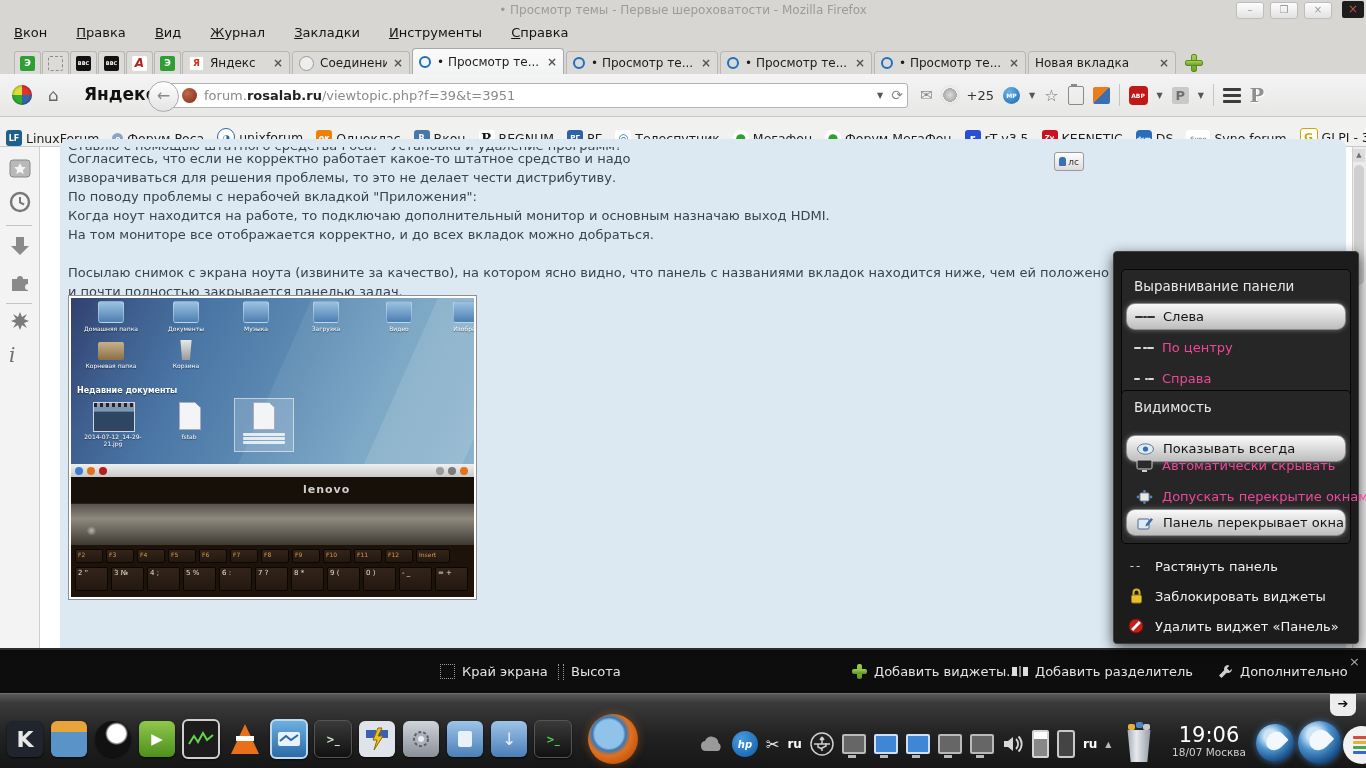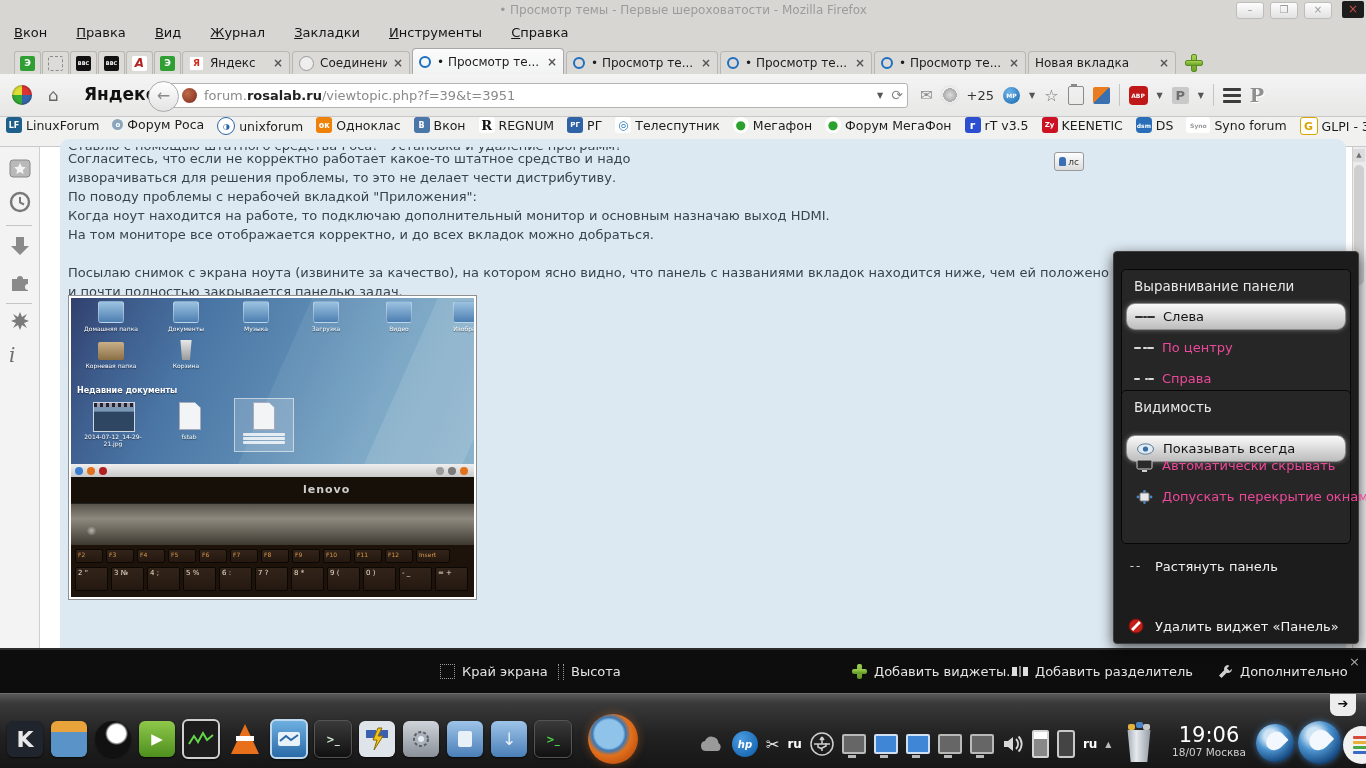--- a/index.html
+++ b/index.html
@@ -70,21 +70,21 @@
   .colorbox{width:17px;height:17px;border-radius:2px;background:linear-gradient(135deg,#e87c1e 50%,#3a6fb0 50%);}
   .abp{width:19px;height:19px;border-radius:4px;background:#c01818;color:#fff;font-size:6px;font-weight:bold;display:flex;align-items:center;justify-content:center;}
   .pbox{width:17px;height:17px;background:#c9c9c9;color:#6f6f6f;font-weight:bold;font-size:13px;display:flex;align-items:center;justify-content:center;border-radius:2px;}
   .vsep{width:1px;height:22px;background:#c4c4c4;}
   .burger{display:flex;flex-direction:column;gap:3px;}
   .burger i{width:18px;height:3px;background:#3c3c3c;border-radius:1px;}
   .plogo{font-size:19px;font-weight:bold;color:#8f8f8f;text-shadow:1px 1px 1px #fff;font-family:"DejaVu Serif",serif;}
 
   
   .bmbar{position:absolute;left:0;top:117px;width:100%;height:30px;background:#f1f1f0;border-bottom:1px solid #c9c9c9;
-         display:flex;align-items:flex-start;padding-left:6px;gap:13px;box-sizing:border-box;overflow:hidden;}
+         display:flex;align-items:flex-end;padding-left:6px;gap:13px;box-sizing:border-box;overflow:hidden;}
   .bm{display:flex;align-items:center;gap:4px;white-space:nowrap;}
   .bm .bmlabel{font-size:12.5px;color:#1d1d1d;}
   .badge{width:16px;height:16px;border-radius:3px;color:#fff;font-size:8px;font-weight:bold;display:flex;align-items:center;justify-content:center;flex:none;}
 
   
   .content{position:absolute;left:0;top:147px;width:100%;height:501px;background:#fff;}
   .side{position:absolute;left:0;top:0;width:40px;height:100%;background:#f3f3f3;border-right:1px solid #cfcfcf;box-sizing:border-box;}
   .sideic{position:absolute;left:9px;color:#707070;}
   .side .sep{position:absolute;left:6px;width:26px;height:1px;background:#c4c4c4;}
   .post{position:absolute;left:60px;top:-8px;width:1286px;height:652px;background:#dde9f2;border-radius:9px;}
@@ -580,25 +580,43 @@
             <svg width="17" height="14" viewBox="0 0 17 14">
               <rect x="4" y="3" width="9" height="8" rx="1" fill="#e8e8e8" stroke="#888"></rect>
               <circle cx="2" cy="7" r="1.4" fill="#4a86c8"></circle>
               <circle cx="15" cy="7" r="1.4" fill="#4a86c8"></circle>
               <circle cx="8.5" cy="1.4" r="1.4" fill="#4a86c8"></circle>
               <circle cx="8.5" cy="12.6" r="1.4" fill="#4a86c8"></circle>
             </svg>
           </span>
         <span class="clabel">Допускать перекрытие окнами</span>
       </div>
+      <div class="crow sel" style="top:118px">
+        <span class="cicon">
+            <svg width="17" height="14" viewBox="0 0 17 14">
+              <rect x="1" y="3" width="11" height="10" rx="1" fill="#dfeaf2" stroke="#4a6a8a"></rect>
+              <path d="M9 8l5-6 2 1.5-5 6-2.5 1z" fill="#3a6ea8"></path>
+            </svg>
+          </span>
+        <span class="clabel">Панель перекрывает окна</span>
+      </div>
     </div>
 
     <div class="cact" style="top:300px">
       <span class="cicon" style="color:#cfcfcf;font-size:12px;letter-spacing:2px;">--</span>
       <span class="clabel">Растянуть панель</span>
+    </div>
+    <div class="cact" style="top:330px">
+      <span class="cicon">
+          <svg width="13" height="16" viewBox="0 0 13 16">
+            <path d="M3.5 7V4.5a3 3 0 016 0V7" fill="none" stroke="#d8b22a" stroke-width="2"></path>
+            <rect x="1.5" y="7" width="10" height="8" rx="1.5" fill="#e8bf2e" stroke="#9a7a10"></rect>
+          </svg>
+        </span>
+      <span class="clabel">Заблокировать виджеты</span>
     </div>
     <div class="cact" style="top:360px">
       <span class="cicon">
           <svg width="16" height="16" viewBox="0 0 16 16">
             <circle cx="8" cy="8" r="7" fill="#c22018" stroke="#7a0f0a"></circle>
             <rect x="2.5" y="6.6" width="11" height="2.8" fill="#fff" transform="rotate(-45 8 8)"></rect>
           </svg>
         </span>
       <span class="clabel">Удалить виджет «Панель»</span>
     </div>

